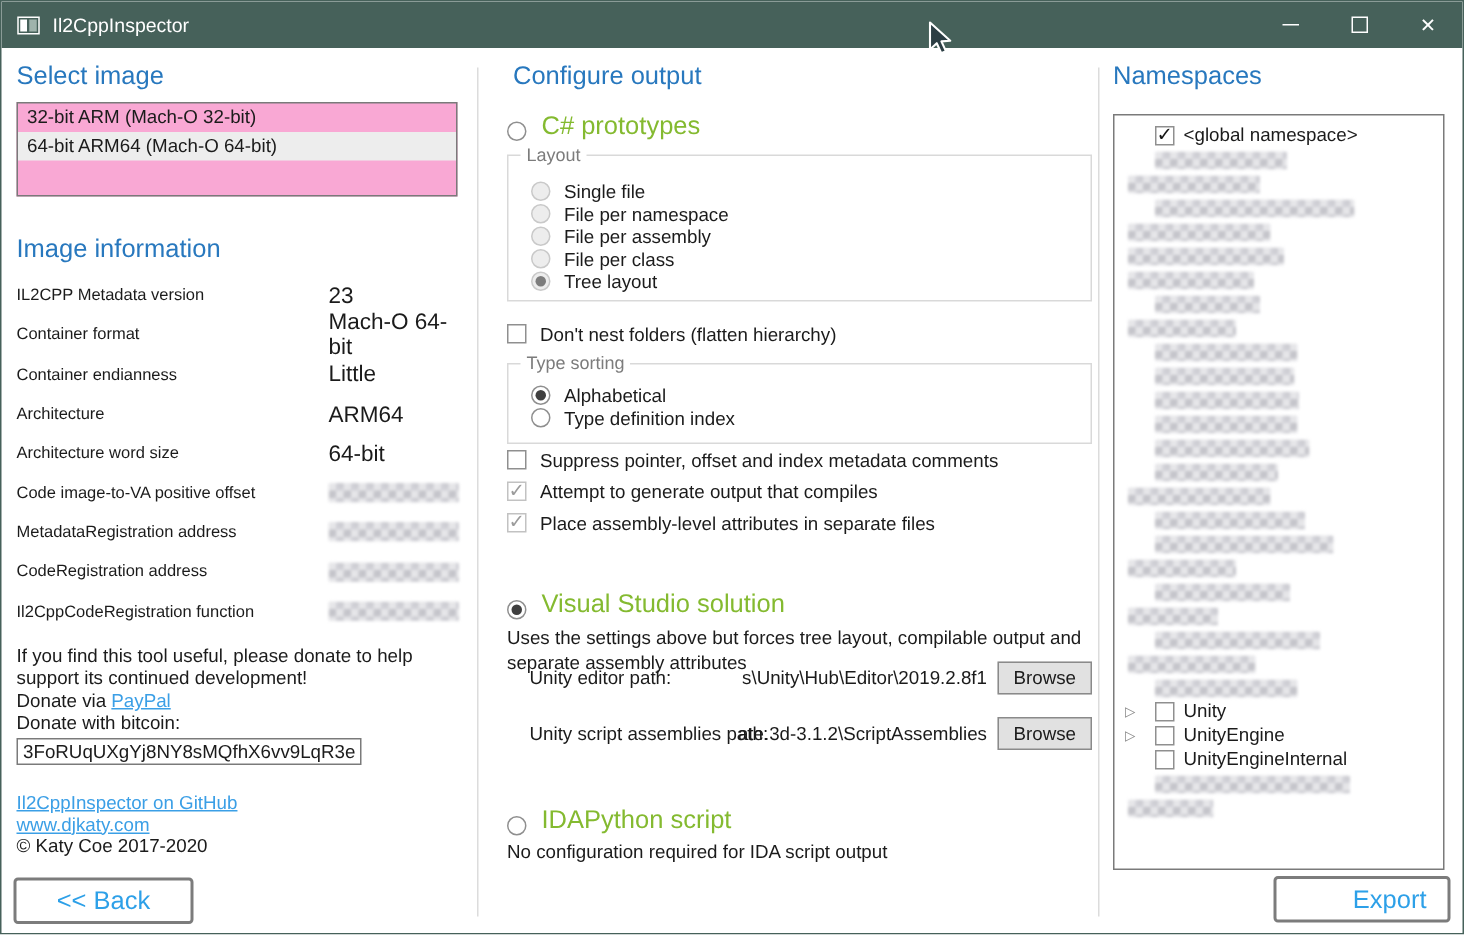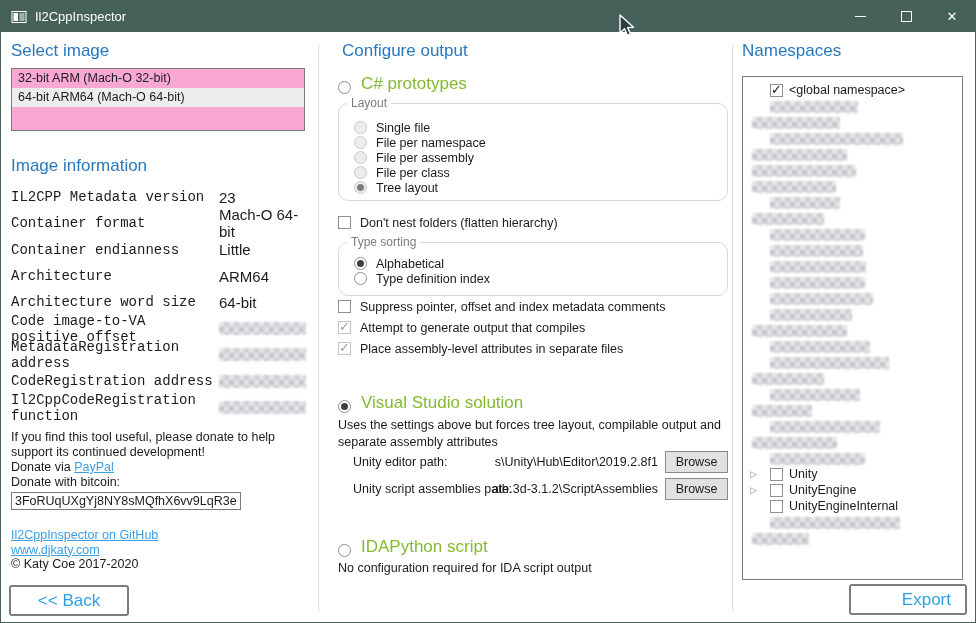--- a/index.html
+++ b/index.html
@@ -43,46 +43,46 @@
   .opt{display:flex;align-items:center;gap:9px;font-size:12.5px;height:15px;}
   .section-radio{display:flex;align-items:flex-end;gap:10px;}
   
   .left-panel{position:absolute;left:10px;top:40px;width:296px;}
   .listbox{position:absolute;left:0;top:27px;width:292px;height:61px;border:1px solid #7a7a7a;background:#f9a8d4;overflow:hidden;}
   .listbox .li{font-size:12.5px;padding:2px 6px;height:15px;line-height:15px;cursor:default;}
   .listbox .li.sel{background:#ededed;}
   .info-header{position:absolute;left:0;top:115px;}
   .info-rows{position:absolute;left:0;top:143px;width:296px;}
   .info-row{display:flex;align-items:center;height:26.3px;}
-  .info-label{font-size:14px;width:208px;flex:none;font-family:Liberation Mono, monospace;}
+  .info-label{font-size:11px;width:208px;flex:none;}
   .info-value{font-size:15px;}
   .info-mosaic{width:87px;height:13px;}
   .donate{position:absolute;left:0;top:389px;width:296px;font-size:12.5px;line-height:15px;}
   .btc-input{display:block;width:222px;height:14px;border:1px solid #7a7a7a;font-family:inherit;font-size:12.5px;color:#1b1b1b;padding:1px 3px;margin-top:2px;border-radius:0;}
   .links-block{margin-top:18px;line-height:14.5px;}
   
   .big-btn{position:absolute;background:#fff;border:2px solid #7c7c7c;border-radius:3px;color:#2da0e8;font-size:17px;font-family:inherit;display:flex;align-items:center;cursor:default;box-sizing:border-box;}
   #back-btn{left:8px;top:584px;width:120px;height:31px;justify-content:center;}
   #export-btn{left:848px;top:583px;width:118px;height:31px;justify-content:flex-end;padding-right:14px;}
   
   .mid-panel{position:absolute;left:337px;top:40px;width:390px;height:575px;}
   .mid-header{position:absolute;left:4px;top:0;}
   .csharp-row{position:absolute;left:0;top:33px;}
-  .group{position:absolute;border:1px solid #d9d9d9;border-radius:10px;box-sizing:border-box;background:#fff;}
+  .group{position:absolute;border:1px solid #d9d9d9;border-radius:0;box-sizing:border-box;background:#fff;}
   .group-cap{position:absolute;top:-8px;left:8px;background:#fff;padding:0 4px;font-size:12px;color:#7c7c7c;}
   #layout-group{left:0;top:62px;width:390px;height:98px;}
   #layout-opts{position:absolute;left:15px;top:16px;display:flex;flex-direction:column;justify-content:flex-end;}
   #sorting-group{left:0;top:201px;width:390px;height:54px;}
   #sorting-opts{position:absolute;left:15px;top:13px;display:flex;flex-direction:column;}
   .flatten-row{position:absolute;left:0;top:174px;}
   #mid-checks{position:absolute;left:0;top:258px;display:flex;flex-direction:column;gap:6px;text-align:center;}
   .vs-row{position:absolute;left:0;top:352px;}
   .vs-desc{position:absolute;left:0;top:376px;font-size:12.5px;line-height:17px;}
   .path-row{position:absolute;left:0;width:390px;height:23px;}
-  #editor-row{top:410px;}
+  #editor-row{top:400px;}
   #script-row{top:437px;}
   .path-label{position:absolute;left:15px;top:4px;font-size:12.5px;}
   .path-value{position:absolute;right:70px;top:4px;font-size:12.5px;white-space:nowrap;}
   .browse-btn{position:absolute;right:0;top:0;width:63px;height:22px;background:#e1e1e1;border:1px solid #8a8a8a;font-family:inherit;font-size:12.5px;color:#1b1b1b;cursor:default;box-sizing:border-box;}
   .ida-row{position:absolute;left:0;top:496px;}
   .ida-desc{position:absolute;left:0;top:520px;font-size:12.5px;}
   
   .ns-panel{position:absolute;left:741px;top:40px;width:225px;}
   .ns-listbox{position:absolute;left:0;top:35px;width:219px;height:502px;border:1px solid #7a7a7a;background:#fff;overflow:hidden;}
   .ns-row{position:absolute;left:0;right:0;height:16px;cursor:default;}

